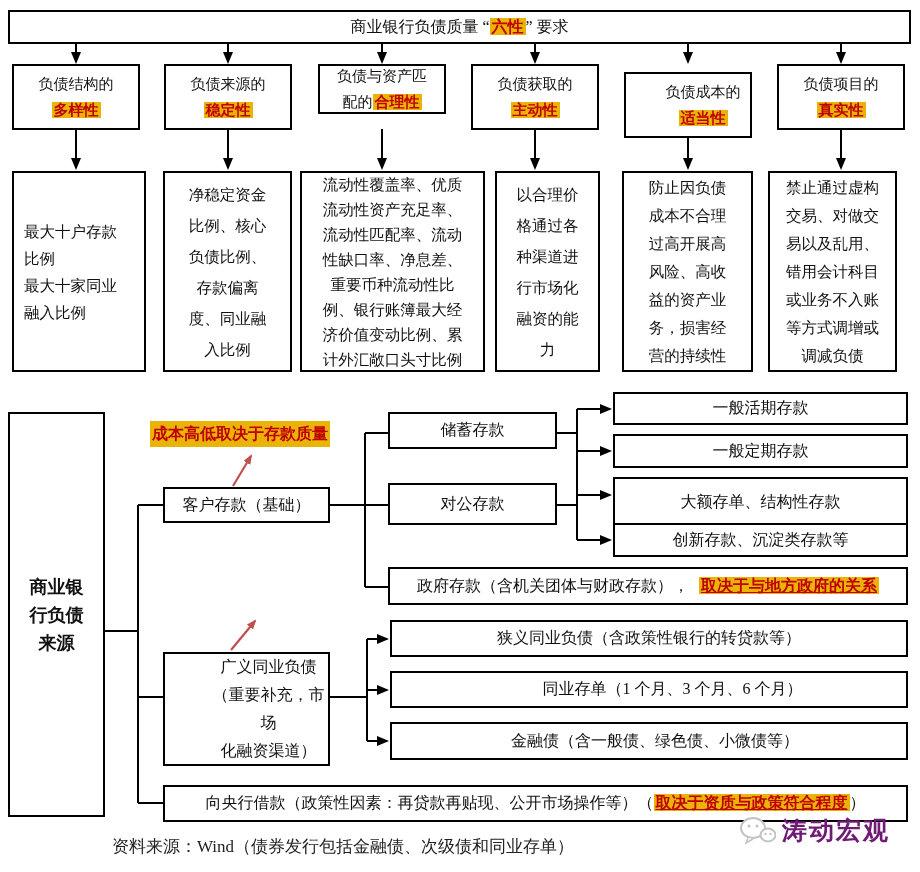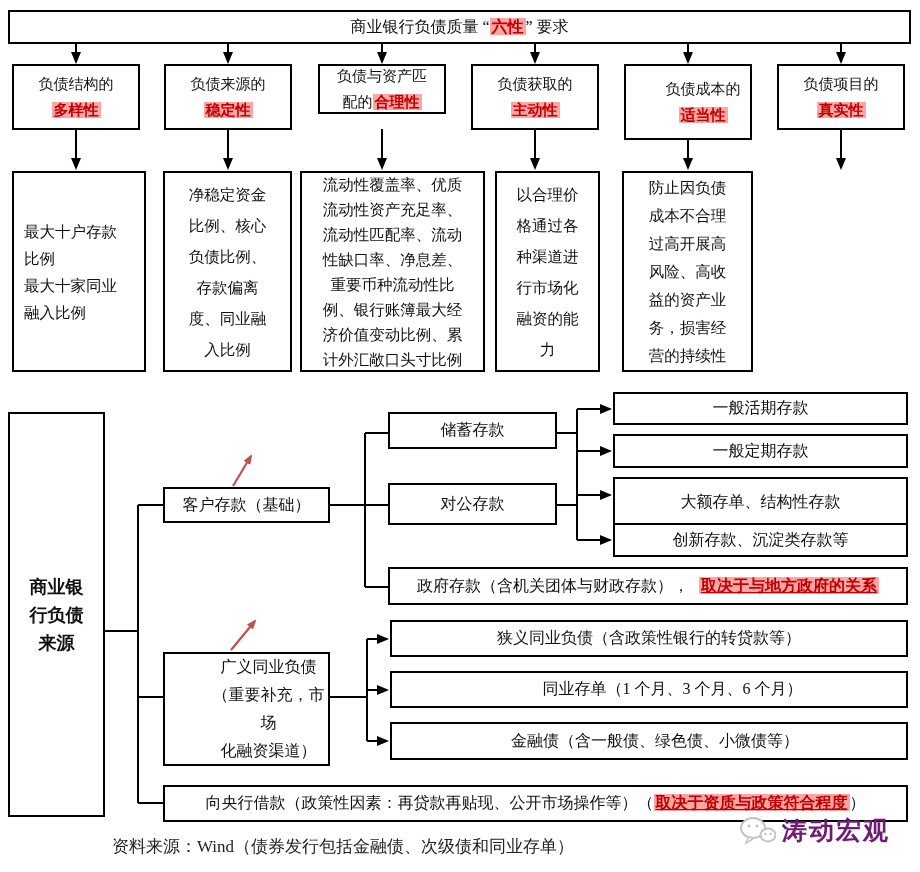--- a/index.html
+++ b/index.html
@@ -12,21 +12,21 @@
   .box {
     position:absolute; box-sizing:border-box; border:2px solid #000;
     background:#fff; display:flex; align-items:center; justify-content:center;
     text-align:center;
   }
   .title-box { font-size:16px; }
   .tbox { font-size:15px; line-height:26px; }
   .dbox { font-size:15.5px; }
   .bbox { font-size:16px; }
   .pre-line { white-space:pre-line; }
-  .hl { background:#fca5a5; color:#c00000; font-weight:bold; padding:0 2px; }
+  .hl { background:#eab308; color:#c00000; font-weight:bold; padding:0 2px; }
   .hl-u { text-decoration:underline; text-decoration-color:#c00000; }
   .gap { margin-left:10px; }
   .main-box { font-size:18px; font-weight:bold; line-height:28px; }
   .note { position:absolute; display:flex; align-items:center; justify-content:center; text-align:center; font-size:16px; }
   .note .hl { line-height:26px; }
   .source-note { position:absolute; font-size:17px; color:#222; }
   .watermark { position:absolute; display:flex; align-items:center; gap:6px;
     color:#701a75; font-size:25px; font-weight:bold; letter-spacing:2px; }
 </style>
 </head>
@@ -99,21 +99,21 @@
   </div>
   <div class="box tbox" style="left:164px;top:64px;width:128px;height:66px;">
     <div><span>负债来源的</span><br><span></span><span class="hl">稳定性</span></div>
   </div>
   <div class="box tbox" style="left:318px;top:64px;width:128px;height:50px;">
     <div><span>负债与资产匹</span><br><span>配的</span><span class="hl">合理性</span></div>
   </div>
   <div class="box tbox" style="left:471px;top:64px;width:128px;height:66px;">
     <div><span>负债获取的</span><br><span></span><span class="hl">主动性</span></div>
   </div>
-  <div class="box tbox" style="left:624px;top:64px;width:128px;height:76px;padding-left:30px;">
+  <div class="box tbox" style="left:624px;top:72px;width:128px;height:66px;padding-left:30px;">
     <div><span>负债成本的</span><br><span></span><span class="hl">适当性</span></div>
   </div>
   <div class="box dbox" style="left:12px;top:171px;width:134px;height:201px;line-height:27px;justify-content:flex-start;text-align:left;padding-left:10px;">
     <span class="pre-line">最大十户存款
 比例
 最大十家同业
 融入比例</span>
   </div>
 
   <div class="box tbox" style="left:777px;top:64px;width:128px;height:66px;">
@@ -147,27 +147,39 @@
   </div>
   <div class="box dbox" style="left:622px;top:171px;width:131px;height:201px;line-height:28px;">
     <span class="pre-line">防止因负债
 成本不合理
 过高开展高
 风险、高收
 益的资产业
 务，损害经
 营的持续性</span>
   </div>
+  <div class="box dbox" style="left:768px;top:171px;width:129px;height:201px;line-height:28px;">
+    <span class="pre-line">禁止通过虚构
+交易、对做交
+易以及乱用、
+错用会计科目
+或业务不入账
+等方式调增或
+调减负债</span>
+  </div>
 
   <div class="box main-box" style="left:8px;top:412px;width:97px;height:405px;">
     <span class="pre-line">商业银
 行负债
 来源</span>
   </div>
 
+  <div class="note" style="left:140px;top:419px;width:200px;height:30px;">
+    <span class="hl">成本高低取决于存款质量</span>
+  </div>
 
   <div class="box bbox" style="left:163px;top:487px;width:167px;height:36px;">
     <span>客户存款（基础）</span>
   </div>
 
   <div class="box bbox" style="left:388px;top:412px;width:169px;height:37px;">
     <span>储蓄存款</span>
   </div>
   <div class="box bbox" style="left:388px;top:483px;width:169px;height:42px;">
     <span>对公存款</span>

